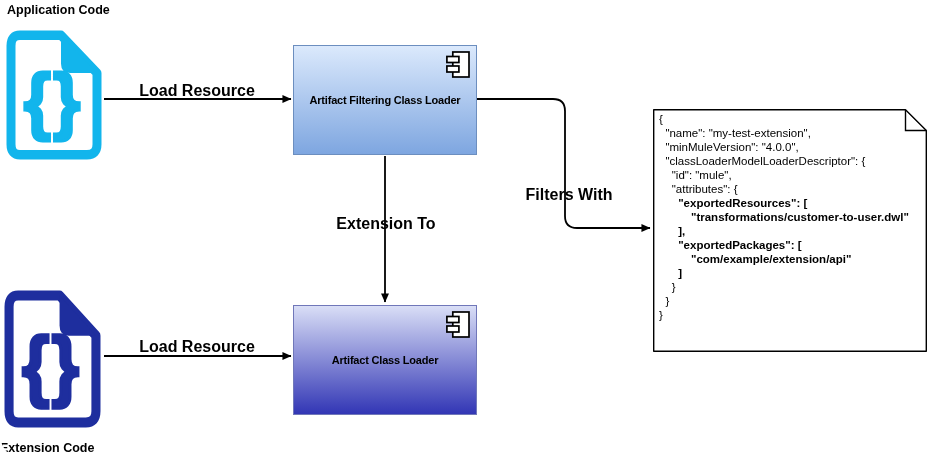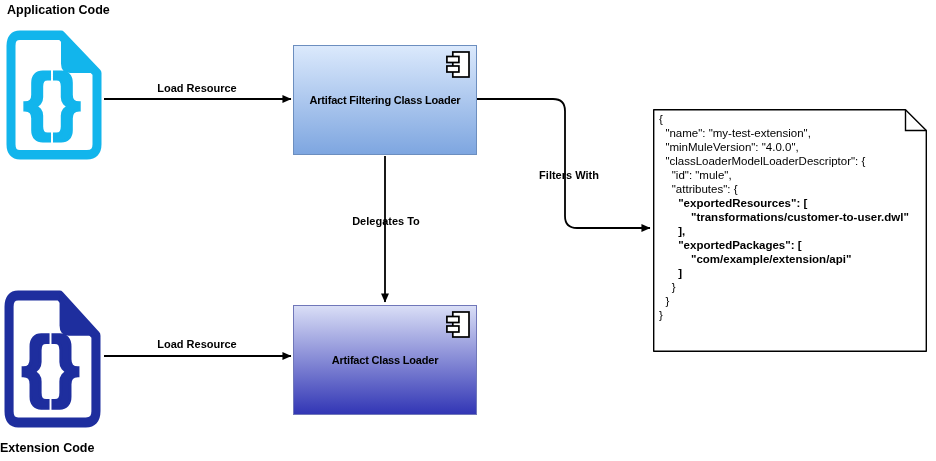--- a/index.html
+++ b/index.html
@@ -1,25 +1,25 @@
 <!DOCTYPE html>
 <html><head>
 <meta charset="utf-8">
 <style>
   html,body{margin:0;padding:0;background:#fff;}
   .canvas{
     position:relative;width:936px;height:461px;background:#fff;overflow:hidden;
-    font-family:"Liberation Sans",sans-serif;color:#000;
+    font-family:"Liberation Sans",sans-serif;color:#000;border-radius:27px;
   }
   svg.edges{position:absolute;left:0;top:0;z-index:1;}
   .edge-line{stroke:#000;stroke-width:1.8;fill:none;}
 
   .lbl{position:absolute;font-weight:bold;font-size:12.5px;white-space:nowrap;z-index:3;}
   .edge-lbl{
-    position:absolute;font-weight:bold;font-size:11px;white-space:nowrap;
+    position:absolute;font-weight:bold;font-size:16px;white-space:nowrap;
     transform:translateX(-50%);z-index:3;
   }
 
   .file-icon{position:absolute;z-index:2;}
 
   .node{
     position:absolute;left:293px;width:184px;height:110px;
     display:flex;align-items:center;justify-content:center;
     box-sizing:border-box;z-index:2;
   }
@@ -93,22 +93,22 @@
     <svg class="component-icon" width="24" height="27" viewBox="0 0 24 27">
       <rect x="6.8" y="1" width="16.2" height="25" fill="#fff" stroke="#000" stroke-width="1.7"></rect>
       <rect x="0.9" y="5.5" width="12" height="6" fill="#fff" stroke="#000" stroke-width="1.7"></rect>
       <rect x="0.9" y="15" width="12" height="6" fill="#fff" stroke="#000" stroke-width="1.7"></rect>
     </svg>
     <span class="node-label">Artifact Class Loader</span>
   </div>
 
   <div class="edge-lbl" style="left:197px;top:82px">Load Resource</div>
   <div class="edge-lbl" style="left:197px;top:338px">Load Resource</div>
-  <div class="edge-lbl" style="left:386px;top:215px">Delegates To</div>
-  <div class="edge-lbl" style="left:569px;top:169px">Filters With</div>
+  <div class="edge-lbl" style="left:386px;top:215px">Extension To</div>
+  <div class="edge-lbl" style="left:569px;top:186px">Filters With</div>
 
 
   <div class="descriptor">
     <svg class="note-shape" width="274" height="243" viewBox="0 0 274 243">
       <path d="M0.7,0.7 H252.5 L273.3,21.5 V242.3 H0.7 Z" fill="#fff" stroke="#000" stroke-width="1.4" stroke-linejoin="round"></path>
       <path d="M252.5,0.7 V21.5 H273.3" fill="none" stroke="#000" stroke-width="1.4"></path>
     </svg>
     <div class="code"><div class="code-line">{</div><div class="code-line">  "name": "my-test-extension",</div><div class="code-line">  "minMuleVersion": "4.0.0",</div><div class="code-line">  "classLoaderModelLoaderDescriptor": {</div><div class="code-line">    "id": "mule",</div><div class="code-line">    "attributes": {</div><div class="code-line bold">      "exportedResources": [</div><div class="code-line bold">          "transformations/customer-to-user.dwl"</div><div class="code-line bold">      ],</div><div class="code-line bold">      "exportedPackages": [</div><div class="code-line bold">          "com/example/extension/api"</div><div class="code-line bold">      ]</div><div class="code-line">    }</div><div class="code-line">  }</div><div class="code-line">}</div></div>
   </div>
 

